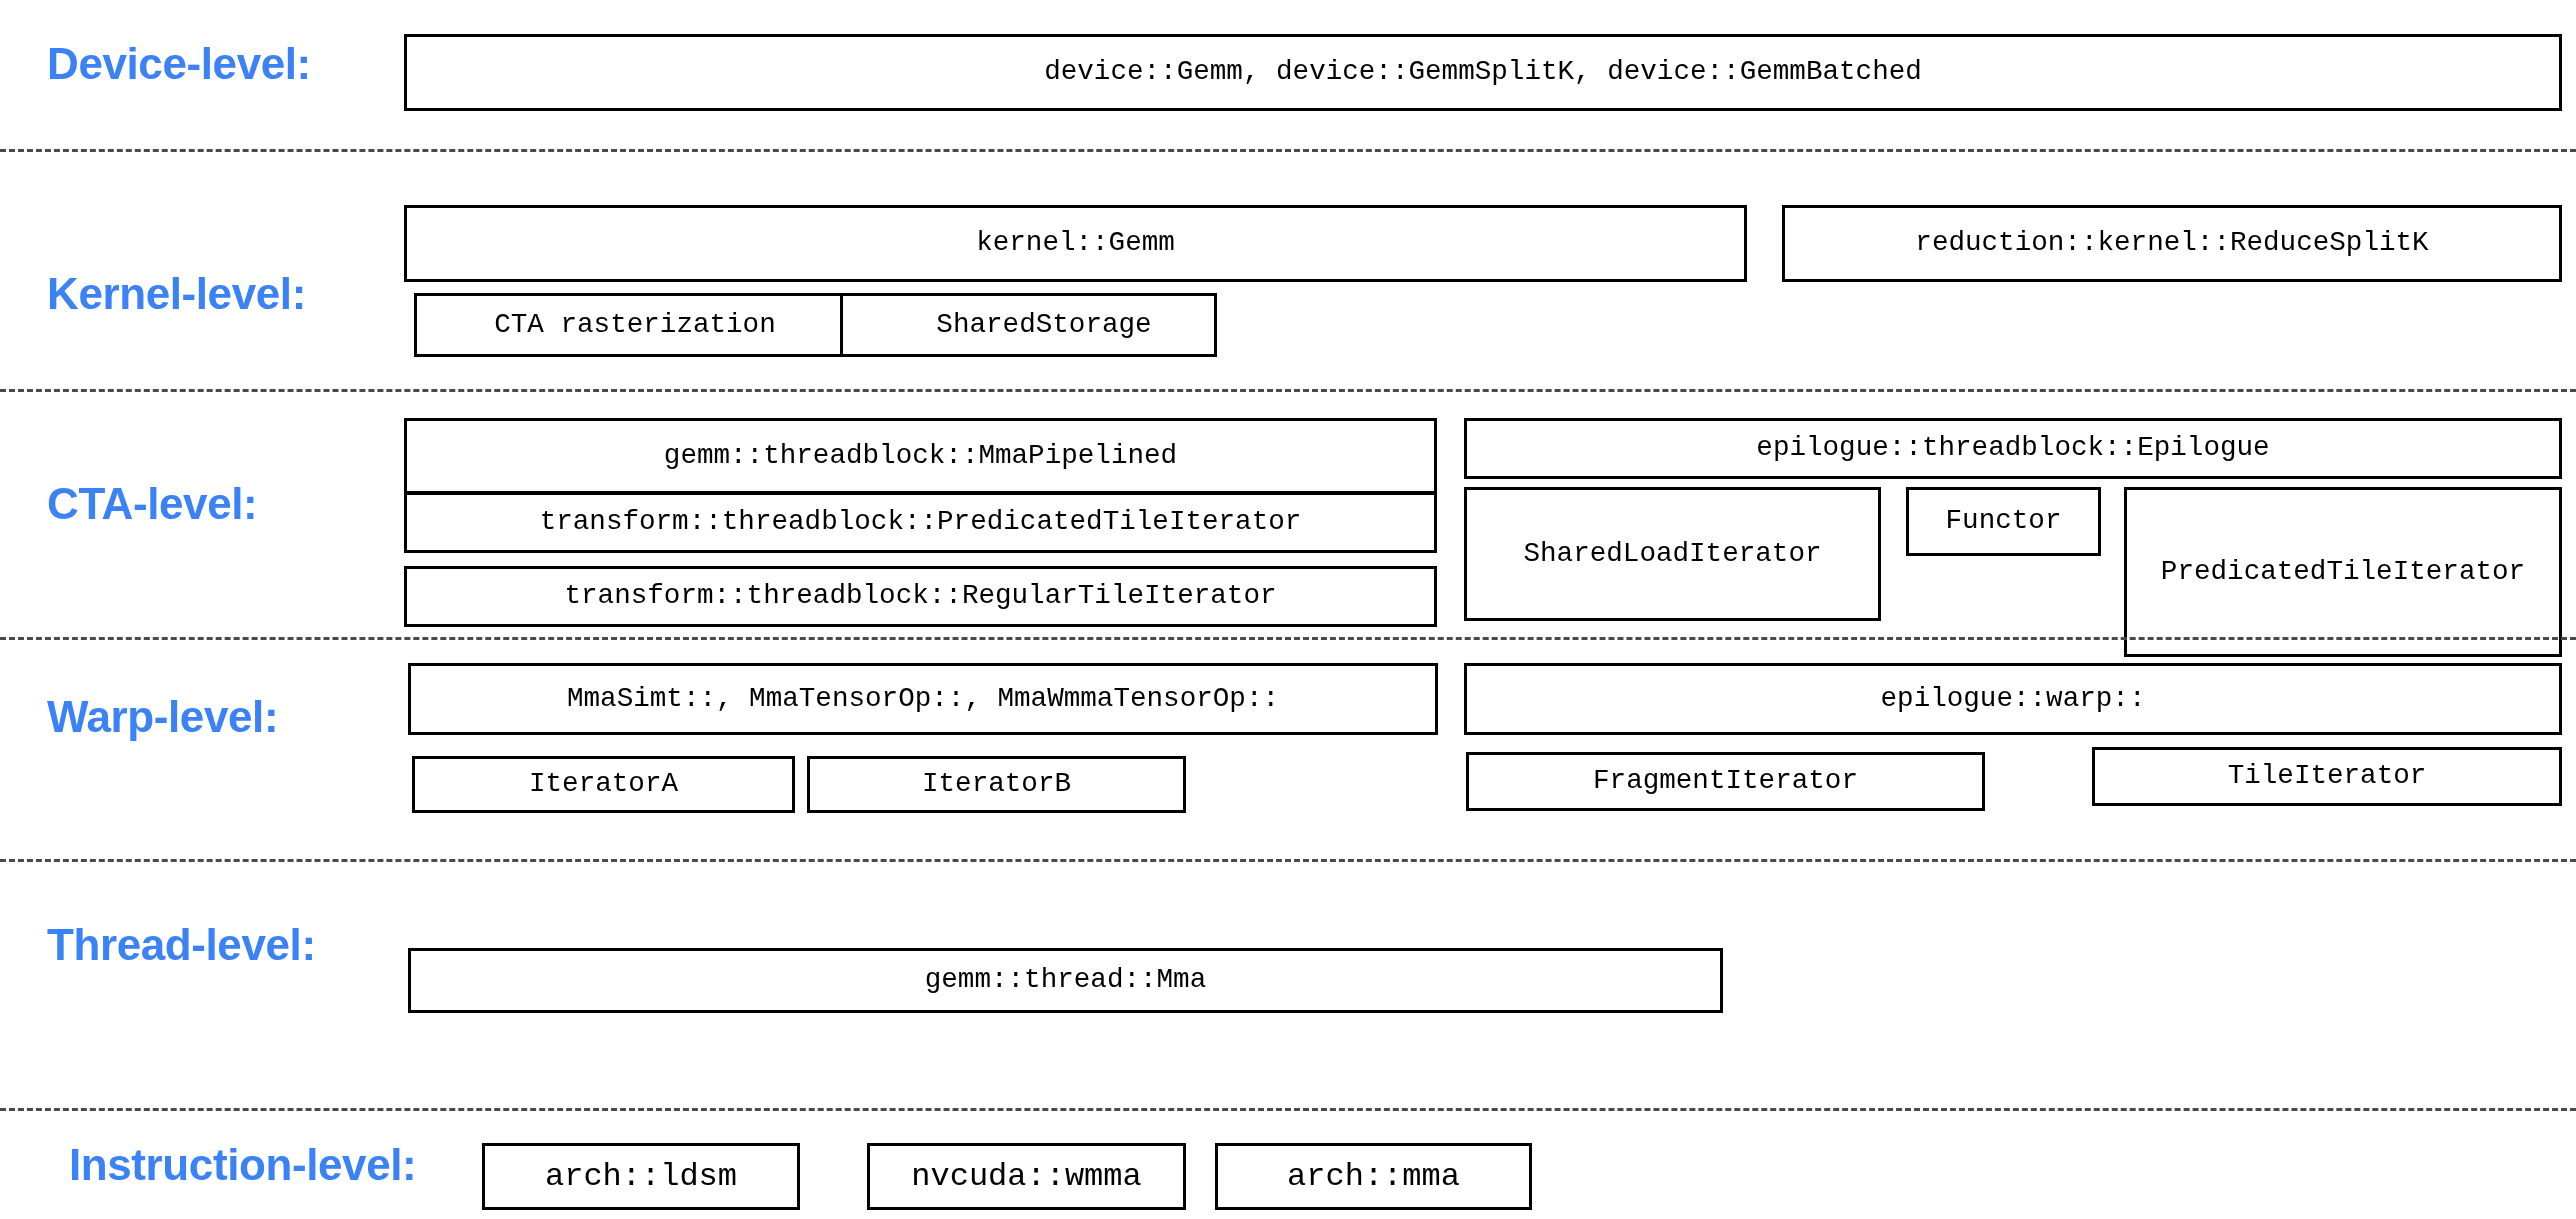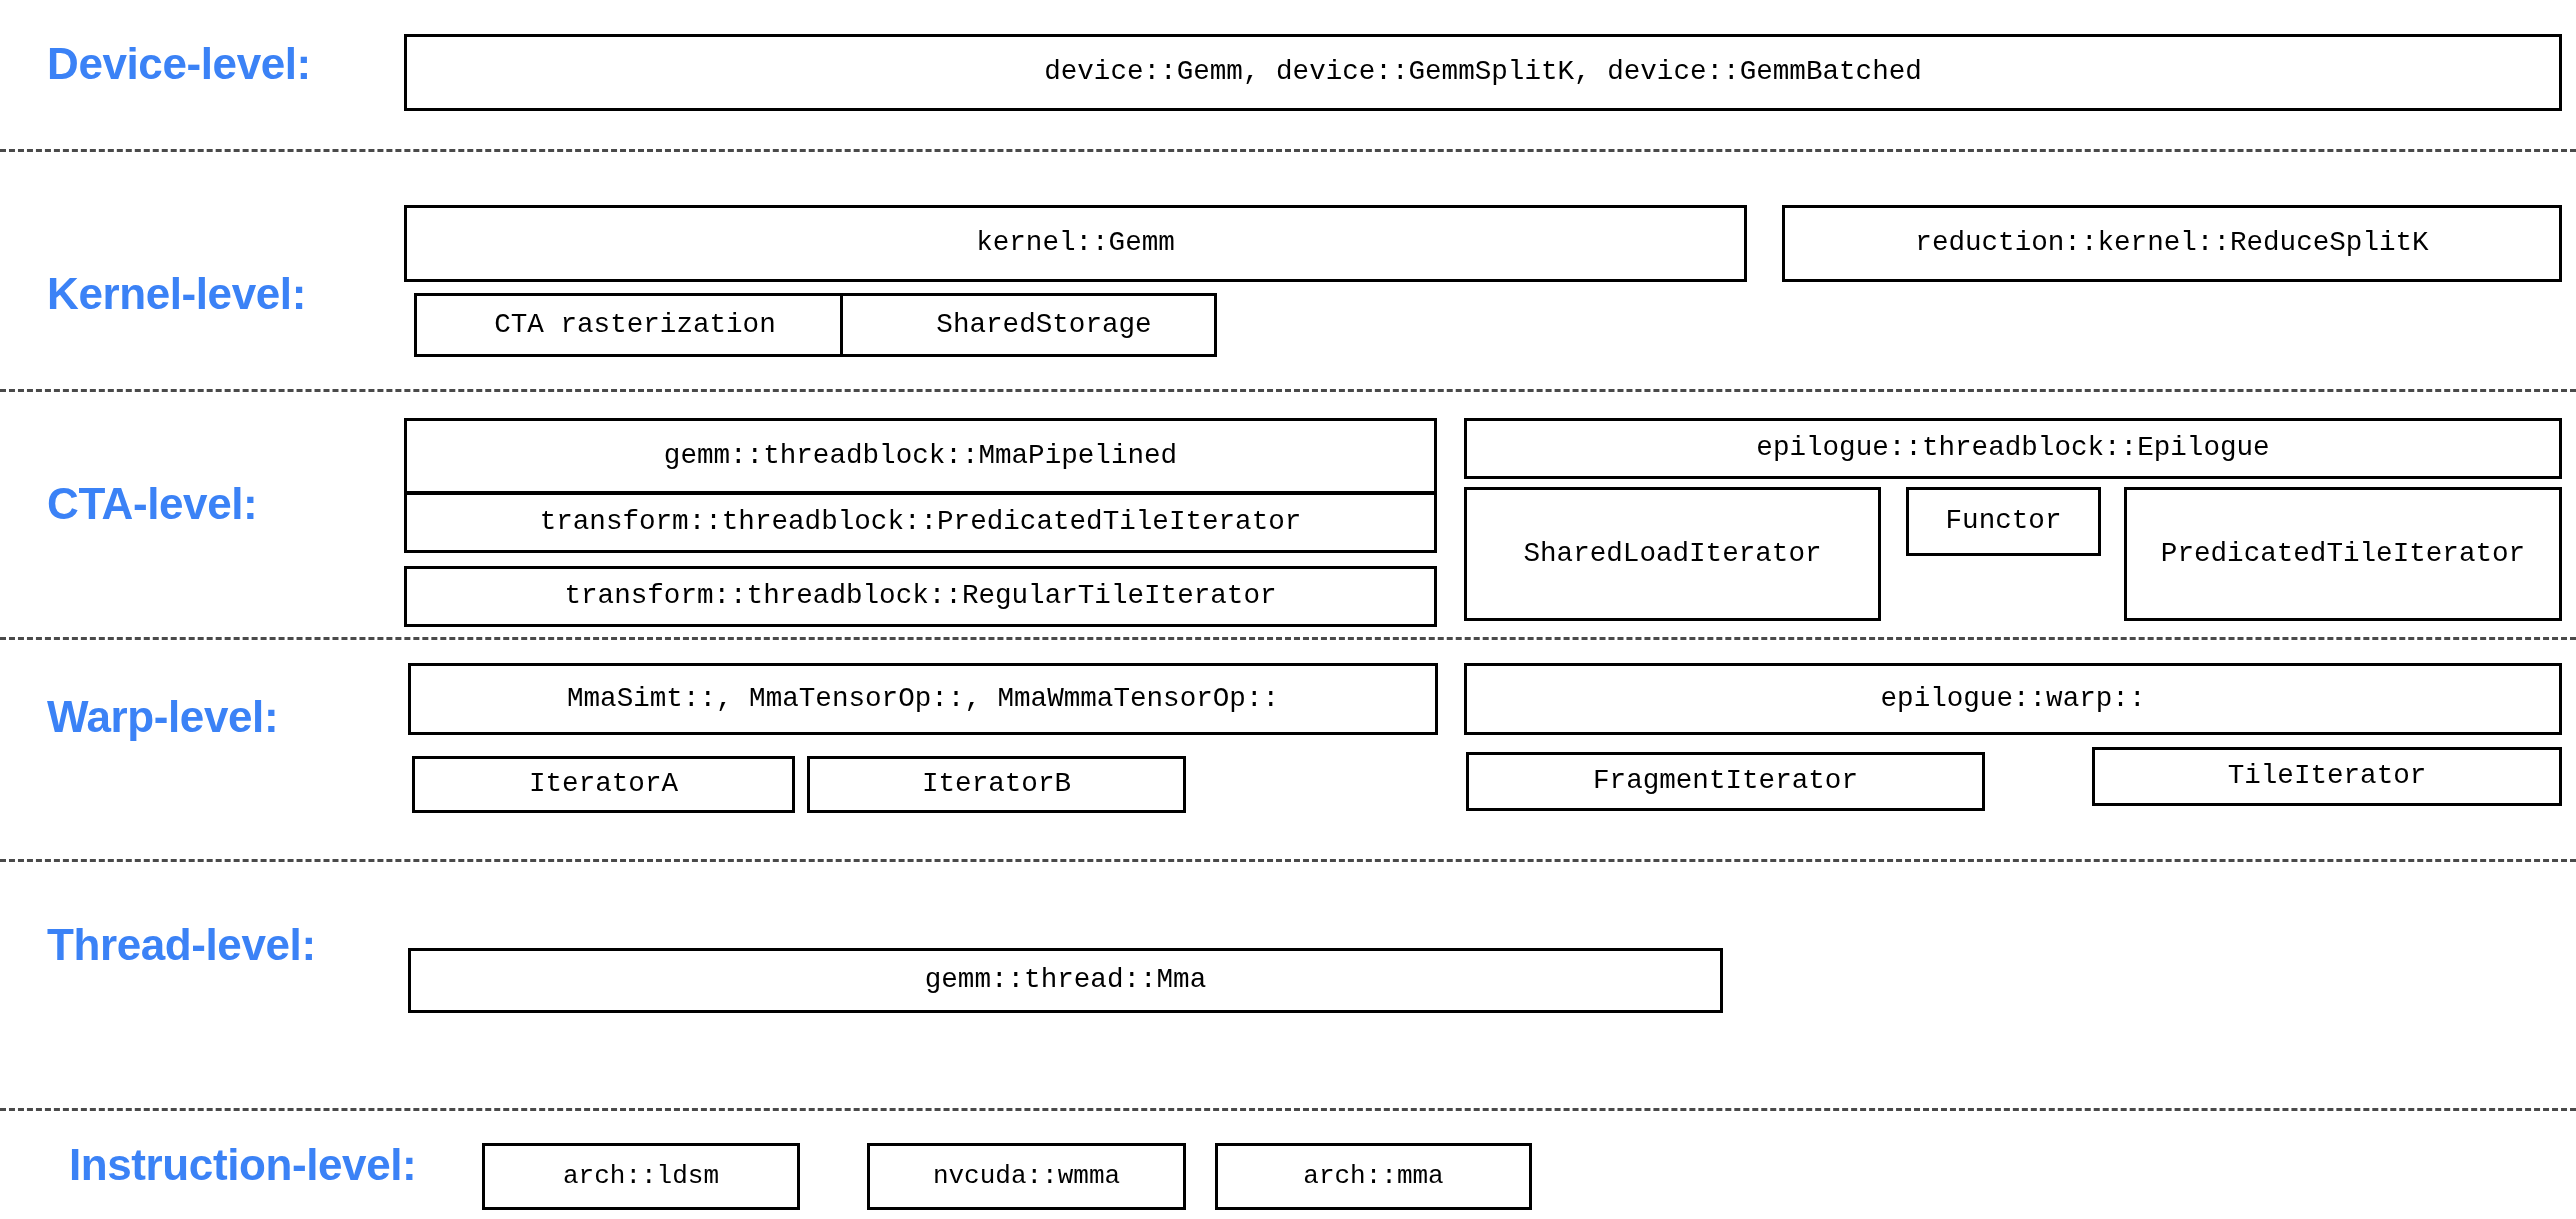--- a/index.html
+++ b/index.html
@@ -45,21 +45,21 @@
     align-items: center;
     justify-content: center;
     text-align: center;
     font-family: "Liberation Mono", monospace;
     font-size: 27.6px;
     color: #000000;
     line-height: 1.1;
     white-space: nowrap;
     overflow: visible;
   }
-  .box.small { font-size: 26px; }
+  .box.small { font-size: 32px; }
 </style>
 </head>
 <body>
 
 <div id="page">
 
   <div class="level-label" style="left:47px; top:42px;">Device-level:</div>
 
   <div class="box" style="left:404px; top:34px; width:2158px; height:77px;">device::Gemm, device::GemmSplitK, device::GemmBatched</div>
 
@@ -84,21 +84,21 @@
   <div class="box" style="left:404px; top:492px; width:1033px; height:61px;">transform::threadblock::PredicatedTileIterator</div>
 
   <div class="box" style="left:404px; top:566px; width:1033px; height:61px;">transform::threadblock::RegularTileIterator</div>
 
   <div class="box" style="left:1464px; top:418px; width:1098px; height:61px;">epilogue::threadblock::Epilogue</div>
 
   <div class="box" style="left:1464px; top:487px; width:417px; height:134px;">SharedLoadIterator</div>
 
   <div class="box" style="left:1906px; top:487px; width:195px; height:69px;">Functor</div>
 
-  <div class="box" style="left:2124px; top:487px; width:438px; height:134px;">PredicatedTileIterator</div>
+  <div class="box" style="left:2124px; top:487px; width:438px; height:170px;">PredicatedTileIterator</div>
 
   <div class="separator" style="top:637px;"></div>
 
   <div class="level-label" style="left:47px; top:695px;">Warp-level:</div>
 
   <div class="box" style="left:408px; top:663px; width:1030px; height:72px;">MmaSimt::, MmaTensorOp::, MmaWmmaTensorOp::</div>
 
   <div class="box" style="left:1464px; top:663px; width:1098px; height:72px;">epilogue::warp::</div>
 
   <div class="box" style="left:412px; top:756px; width:383px; height:57px;">IteratorA</div>

